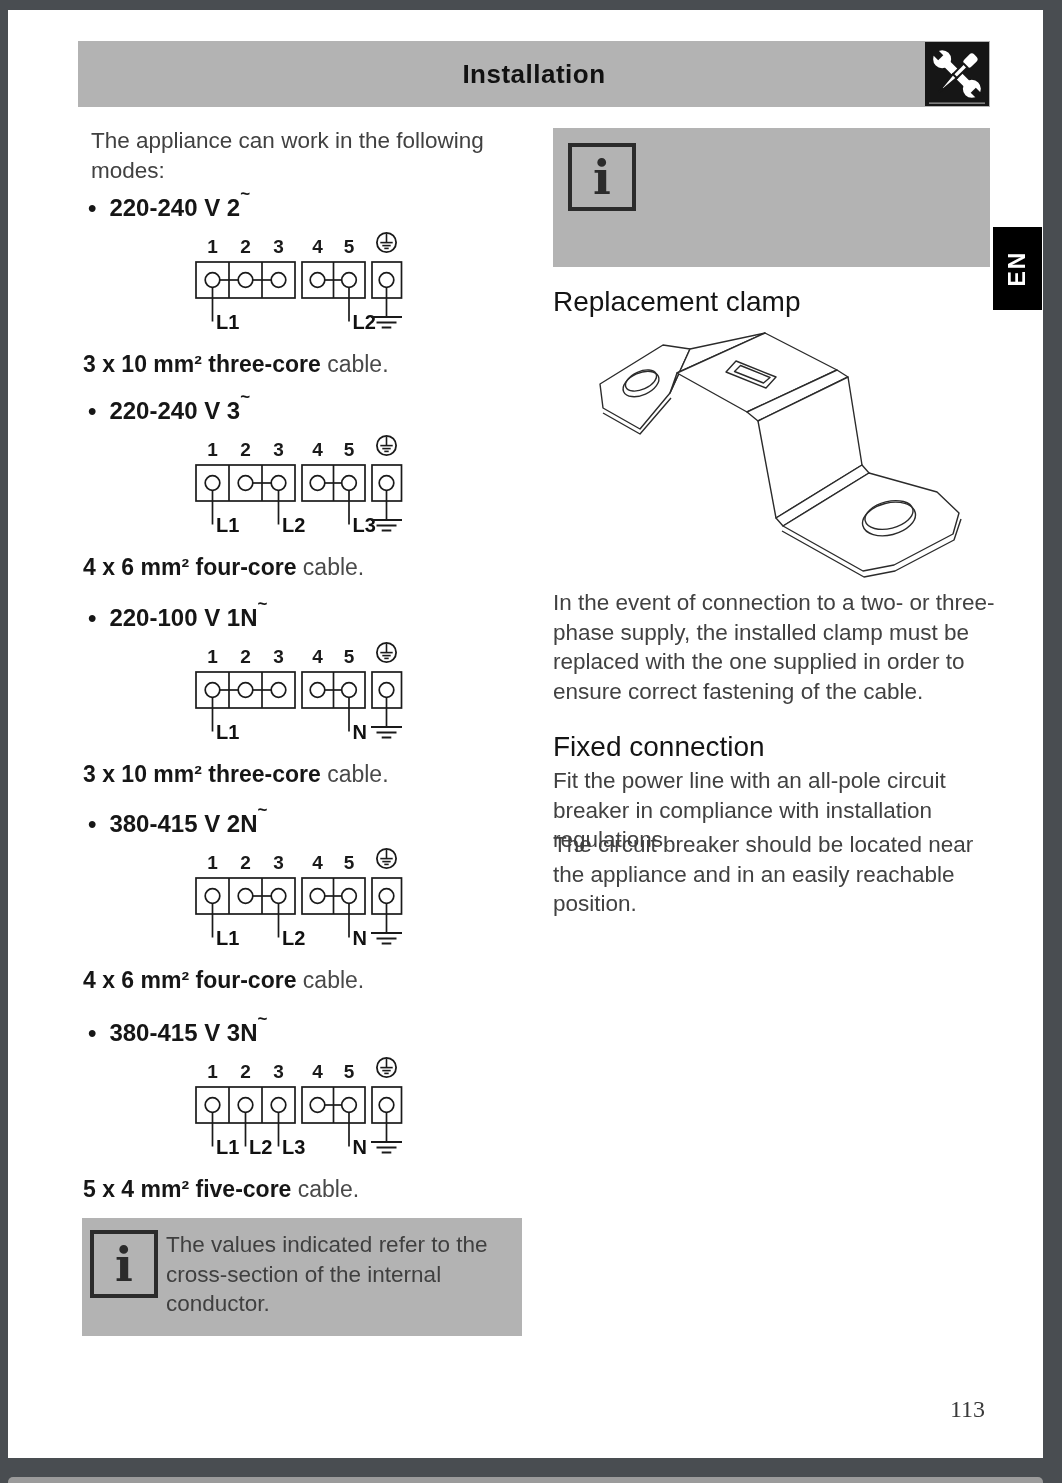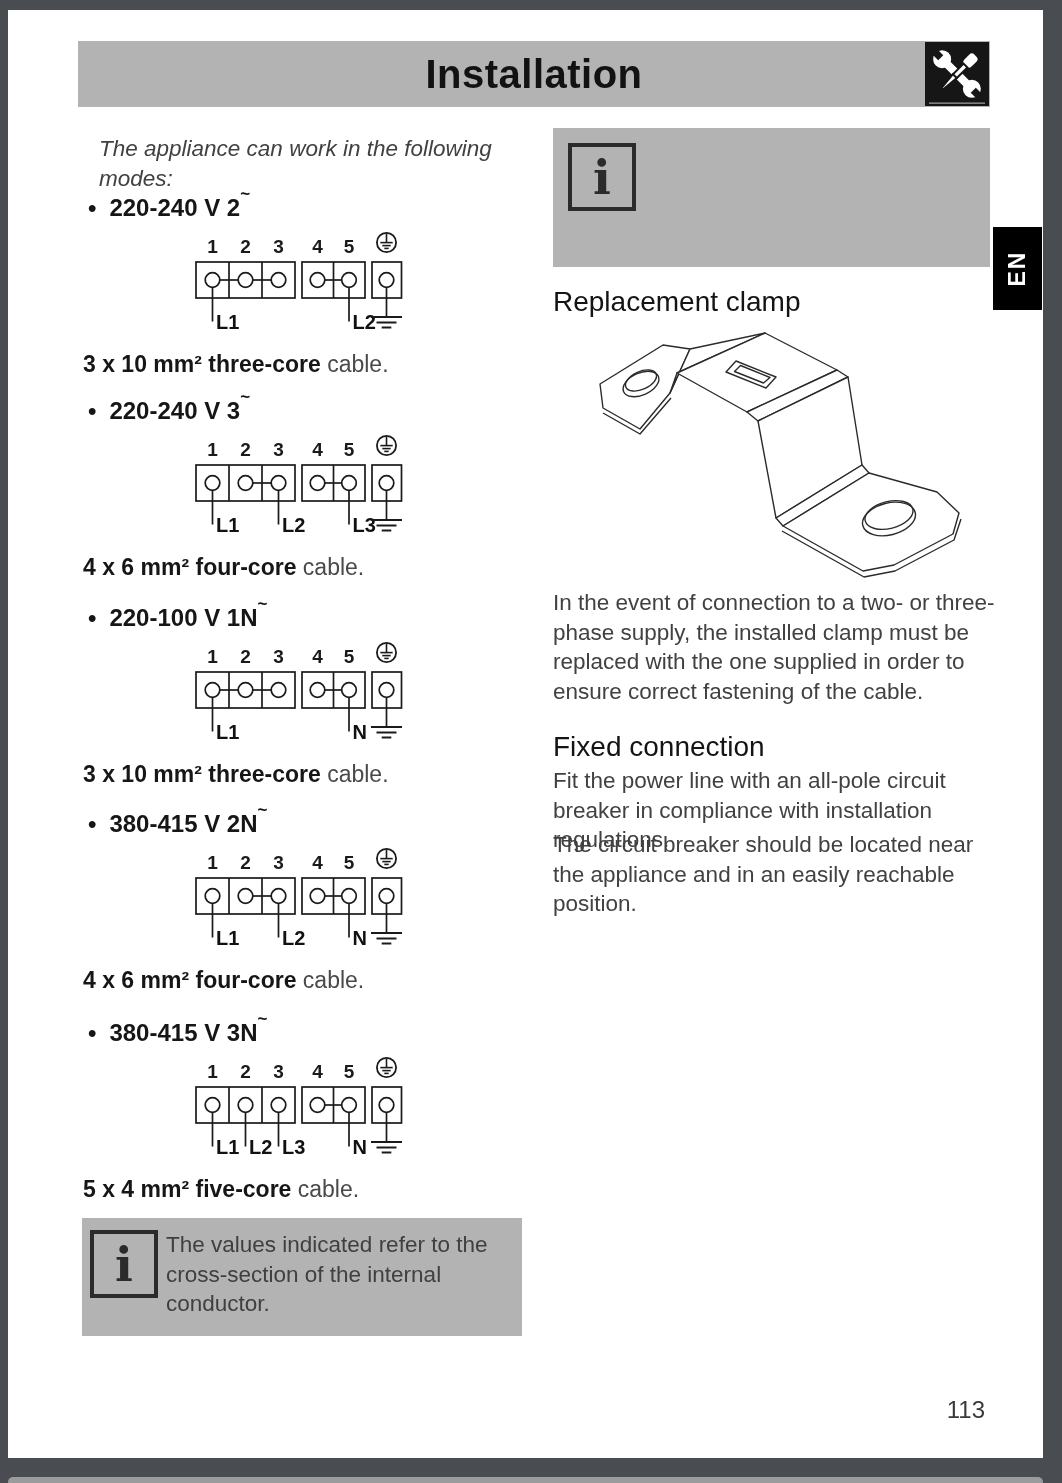--- a/index.html
+++ b/index.html
@@ -16,21 +16,21 @@
     position:absolute;left:8px;top:1477px;width:1035px;height:6px;
     background:#9b9b9b;border-radius:5px 5px 0 0;
   }
   
   .header-bar{
     position:absolute;left:70px;top:31px;width:912px;height:66px;
     background:#b3b3b3;
   }
   .header-title{
     position:absolute;left:0;top:0;width:100%;height:66px;line-height:66px;
-    text-align:center;font-size:40px;font-weight:700;color:#121212;letter-spacing:.5px;
+    text-align:center;font-size:26px;font-weight:700;color:#121212;letter-spacing:.5px;
   }
   .tools-box{
     position:absolute;right:1px;top:1px;width:64px;height:64px;background:#161616;
   }
   
   .body-text{position:absolute;font-size:22.5px;line-height:29.5px;color:#414141;}
   .heading{position:absolute;font-size:28px;font-weight:400;color:#141414;}
   
   .mode-bullet{position:absolute;left:80px;font-size:24px;font-weight:700;color:#161616;white-space:nowrap;}
   .mode-bullet .dot{display:inline-block;margin-right:13px;font-size:24px;}
@@ -52,21 +52,21 @@
   
   .en-tab{
     position:absolute;left:985px;top:217px;width:49px;height:83px;background:#000000;
     display:flex;align-items:center;justify-content:center;
   }
   .en-tab span{
     transform:rotate(-90deg);color:#ffffff;font-size:23px;font-weight:600;letter-spacing:2px;
   }
   .page-number{
     position:absolute;left:880px;top:1386px;width:97px;text-align:right;
-    font-size:24px;color:#3a3a3a;
+    font-size:24px;color:#3a3a3a;font-family:Liberation Serif, serif;
   }
   .clamp{position:absolute;left:582px;top:312px;}
 </style>
 </head>
 <body>
 
 <div class="page" id="page">
 
   <div class="header-bar">
     <div class="header-title">Installation</div>
@@ -82,21 +82,21 @@
         <g transform="rotate(-45 32 32)" stroke="#161616" stroke-width="2">
           <rect x="43" y="26" width="16" height="12" rx="4.5" fill="#fff"></rect>
           <rect x="28" y="29.3" width="16" height="5.4" fill="#fff"></rect>
           <path d="M29,29.3 L13,30.7 L7,32 L13,33.3 L29,34.7 Z" fill="#fff"></path>
         </g>
         <rect x="4" y="60.5" width="56" height="1.3" fill="#9a9a9a"></rect>
       </svg>
     </div>
   </div>
 
-  <p class="body-text" style="left:75px;top:108px;width:430px;margin:16px;font-style:italic;">The appliance can work in the following modes:</p>
+  <p class="body-text" style="left:75px;top:108px;width:430px;margin:8px;">The appliance can work in the following modes:</p>
 
   <div class="note-box" style="left:74px;top:1208px;width:440px;height:118px;">
     <div class="info-icon" style="left:8px;top:12px;">i</div>
     <div class="note-text" style="left:84px;top:12px;width:350px;">The values indicated refer to the cross-section of the internal conductor.</div>
   </div>
 
   <div class="note-box" style="left:545px;top:118px;width:437px;height:139px;">
     <div class="info-icon" style="left:15px;top:15px;">i</div>
   </div>
 

